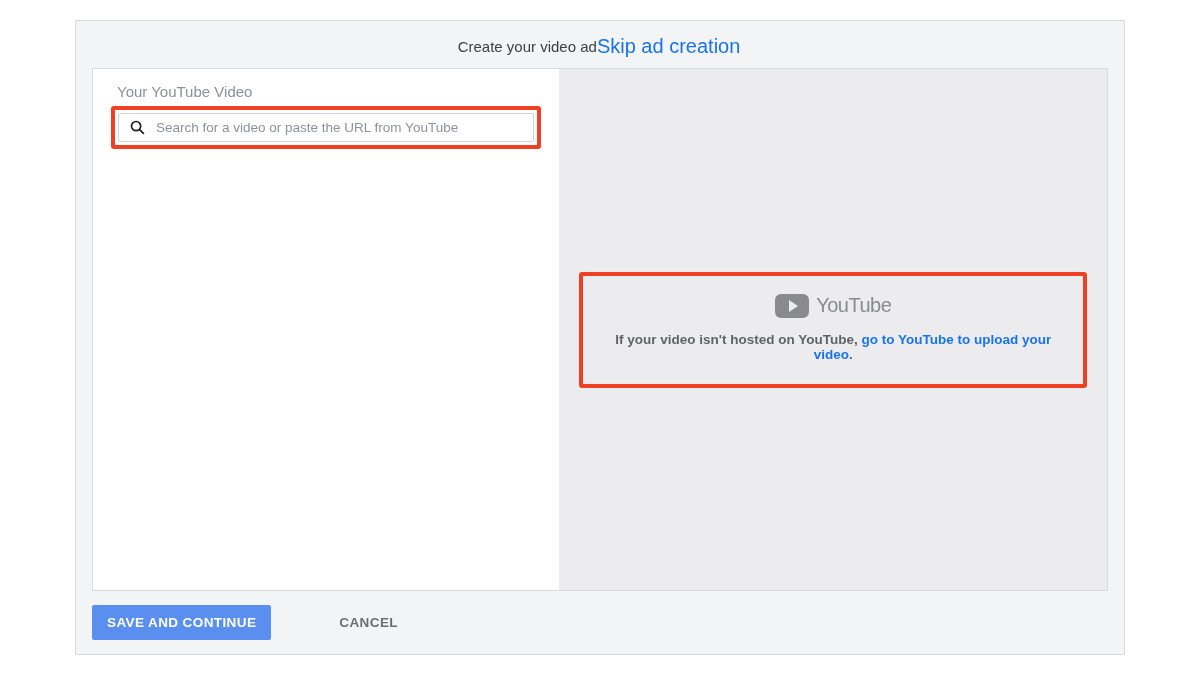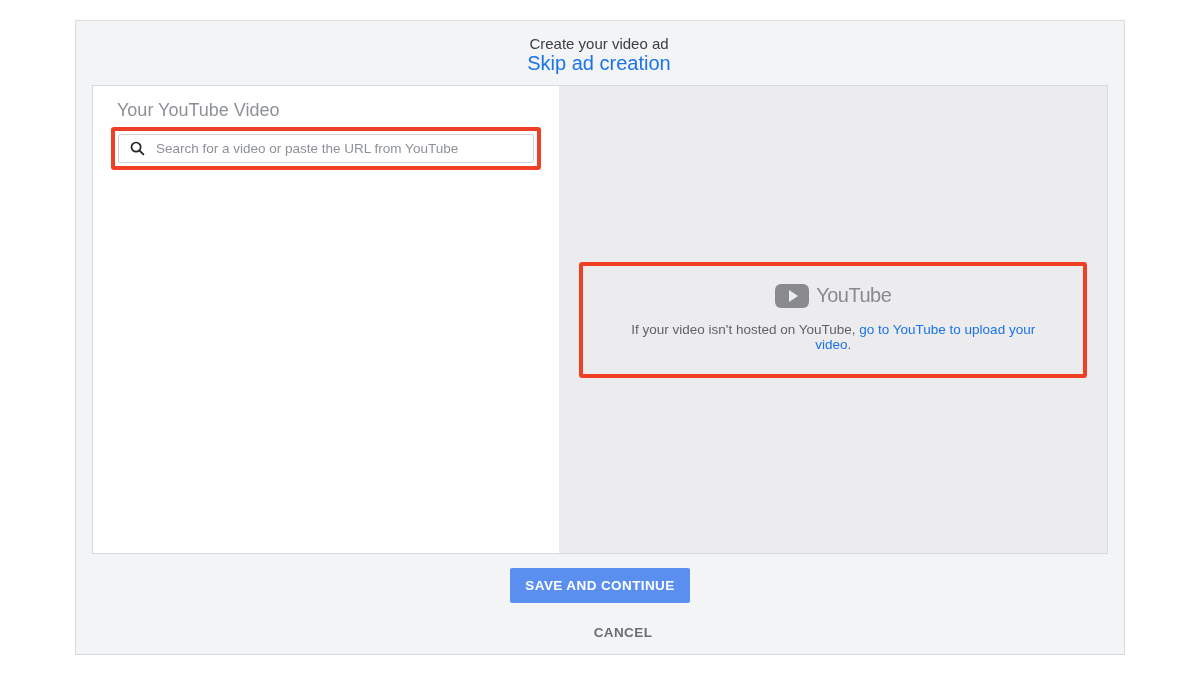--- a/index.html
+++ b/index.html
@@ -21,21 +21,20 @@
       border: 1px solid #d8dade;
       padding: 12px 16px 14px 16px;
       display: flex;
       flex-direction: column;
     }
     .header {
       display: flex;
       justify-content: center;
       align-items: center;
       padding: 2px 6px 10px 4px;
-      flex-direction: column;
     }
     .header .title {
       font-size: 15px;
       color: #3c4043;
       font-weight: 500;
     }
     .header .skip {
       font-size: 20px;
       color: #1a73e8;
       cursor: pointer;
@@ -53,21 +52,21 @@
     }
     .right {
       width: 54%;
       background: #ececee;
       display: flex;
       align-items: center;
       justify-content: center;
       padding: 20px;
     }
     .field-label {
-      font-size: 18px;
+      font-size: 15px;
       color: #8d9196;
       margin-bottom: 6px;
       padding-left: 6px;
     }
     .highlight-box {
       border: 4px solid #ef3f24;
       border-radius: 3px;
       padding: 3px;
     }
     .search-field {
@@ -124,32 +123,32 @@
     }
     .yt-logo .word {
       font-size: 20px;
       color: #888a8e;
       letter-spacing: -0.5px;
       font-weight: 500;
     }
     .hint {
       font-size: 13.5px;
       color: #5f6368;
+      font-weight: bold;
     }
     .hint a {
       color: #1a73e8;
       text-decoration: none;
       cursor: pointer;
     }
     .footer {
       display: flex;
       align-items: center;
       gap: 22px;
       padding-top: 14px;
-      flex-direction: column;
     }
     .btn-primary {
       background: #5a8ff0;
       color: #ffffff;
       border: none;
       font-size: 13.5px;
       font-weight: 600;
       letter-spacing: 0.4px;
       padding: 10px 15px;
       border-radius: 2px;

